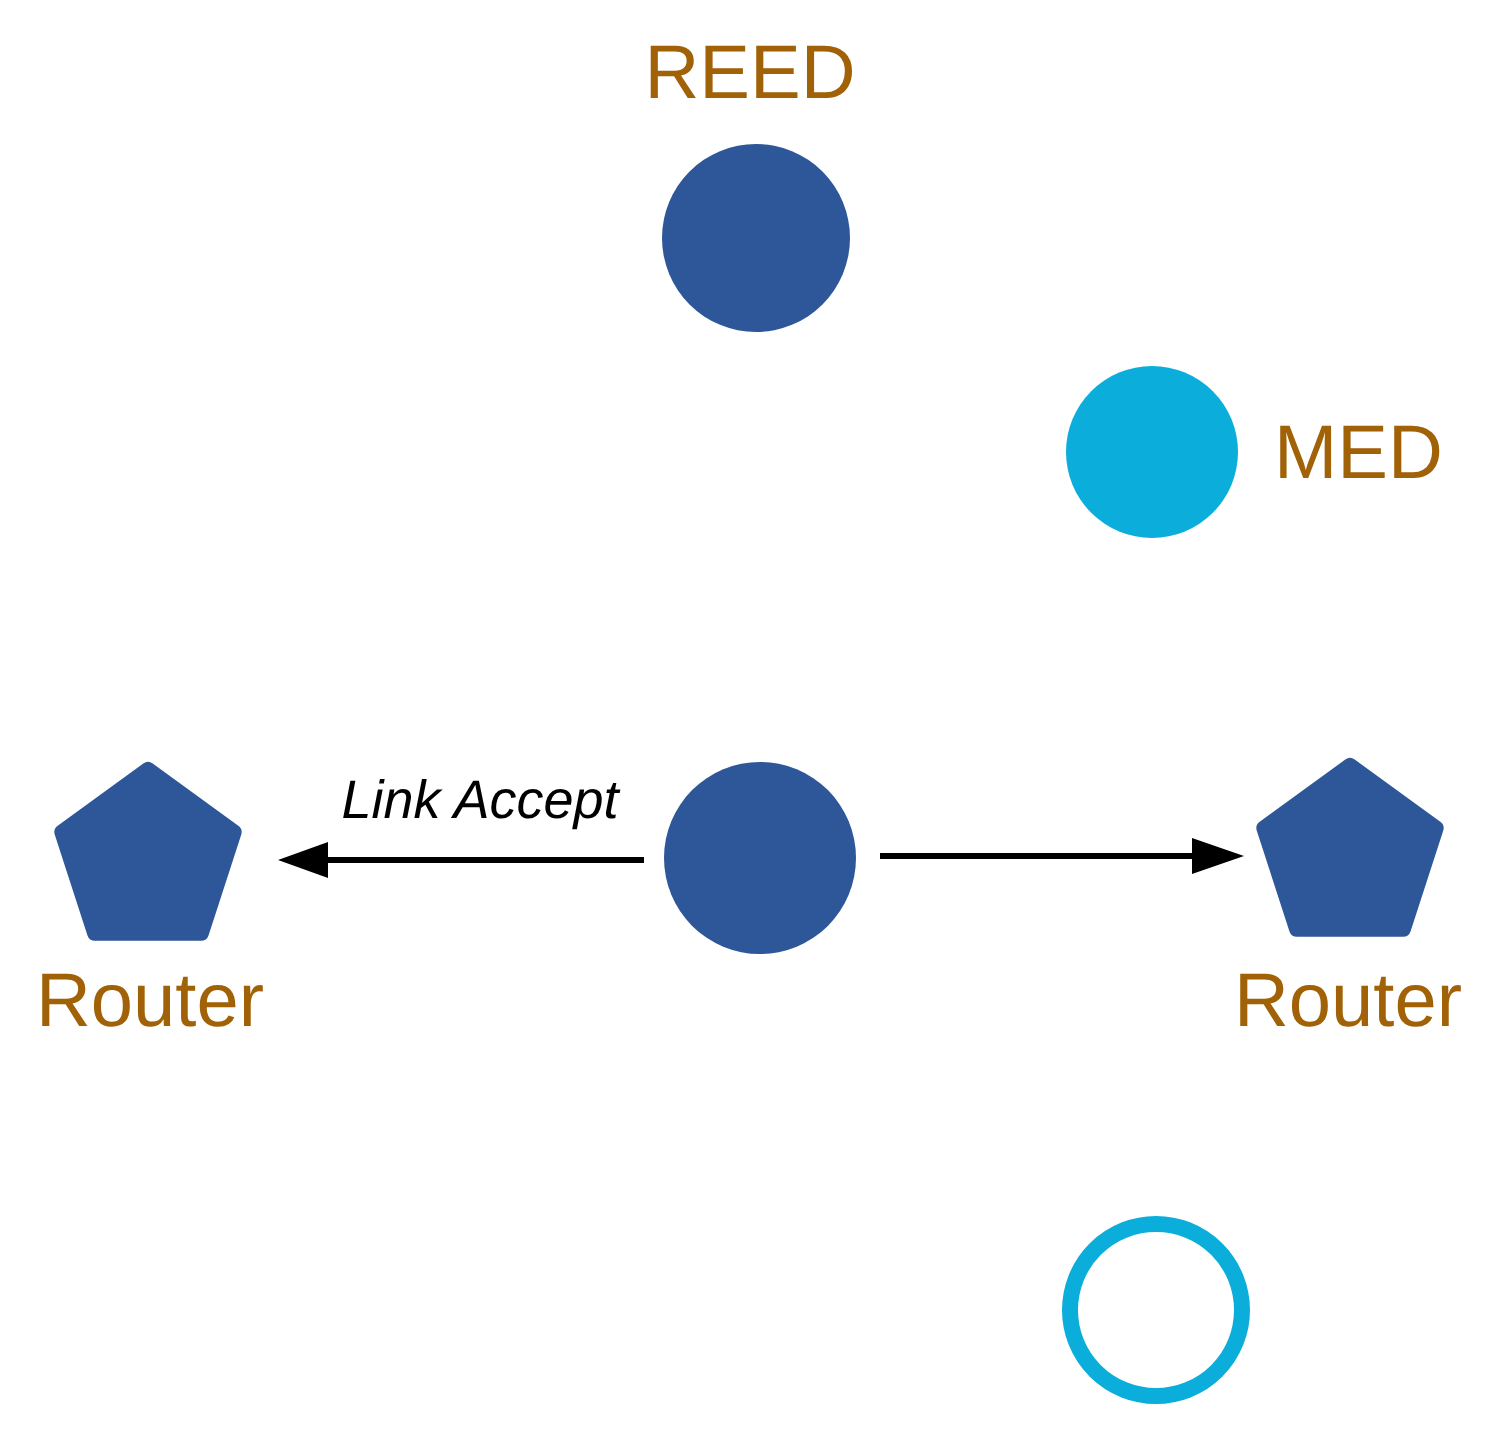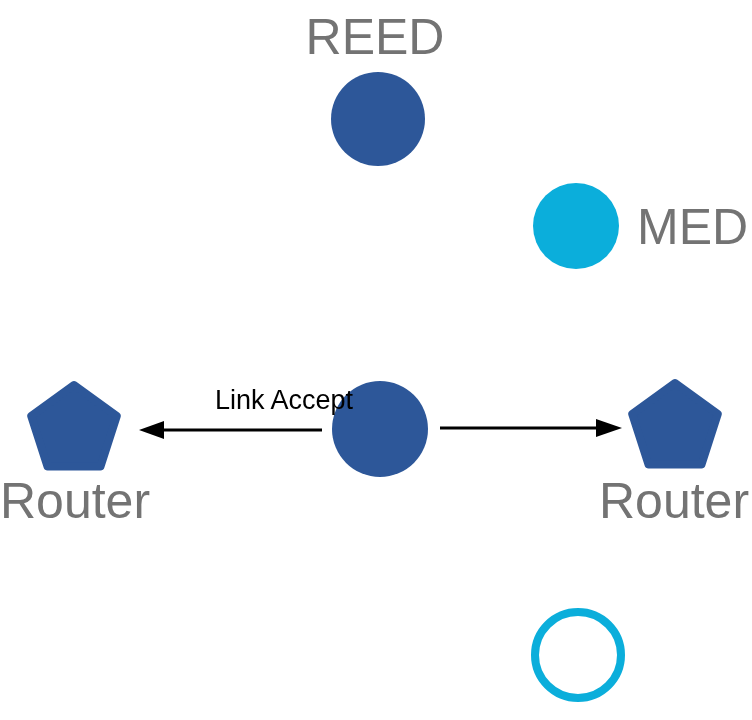--- a/index.html
+++ b/index.html
@@ -15,36 +15,36 @@
     background: #ffffff;
     overflow: hidden;
   }
   #shapes {
     position: absolute;
     top: 0;
     left: 0;
   }
   .node-label {
     position: absolute;
-    font-size: 50px;
+    font-size: 38px;
     line-height: 40px;
-    color: #737373;
+    color: #a16207;
     white-space: nowrap;
   }
   .centered {
     transform: translateX(-50%);
   }
   .edge-label {
     position: absolute;
     font-size: 27px;
     line-height: 28px;
+    font-style: italic;
     color: #000000;
     white-space: nowrap;
     transform: translateX(-50%);
-    margin-left: 44px;
   }
 </style>
 </head>
 <body>
 
 <div id="canvas">
 
   <svg id="shapes" width="752" height="720" viewBox="0 0 752 720">
 
     <circle cx="378" cy="119" r="47" fill="#2D5799"></circle>

